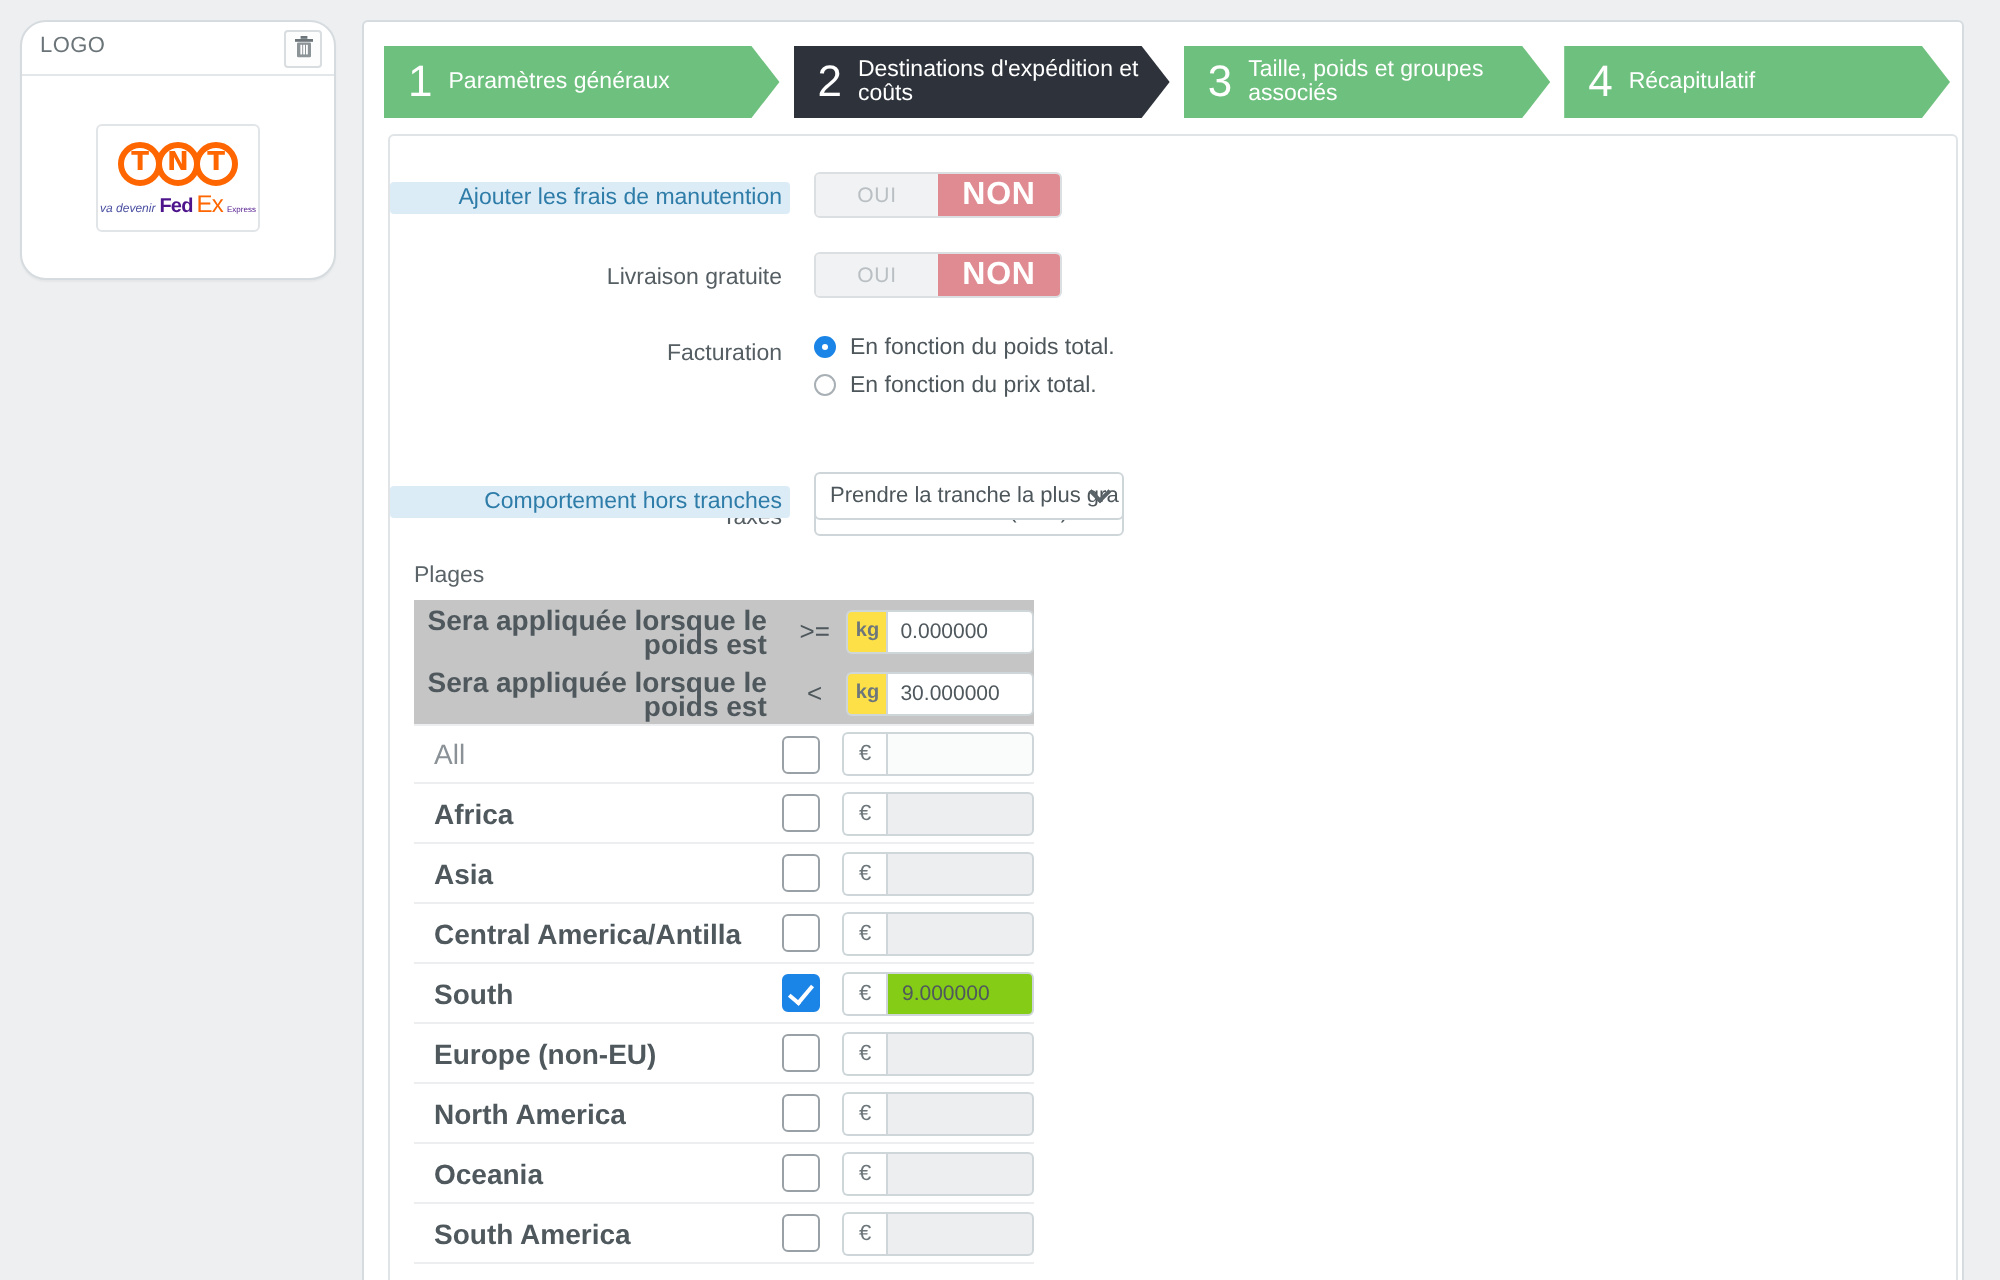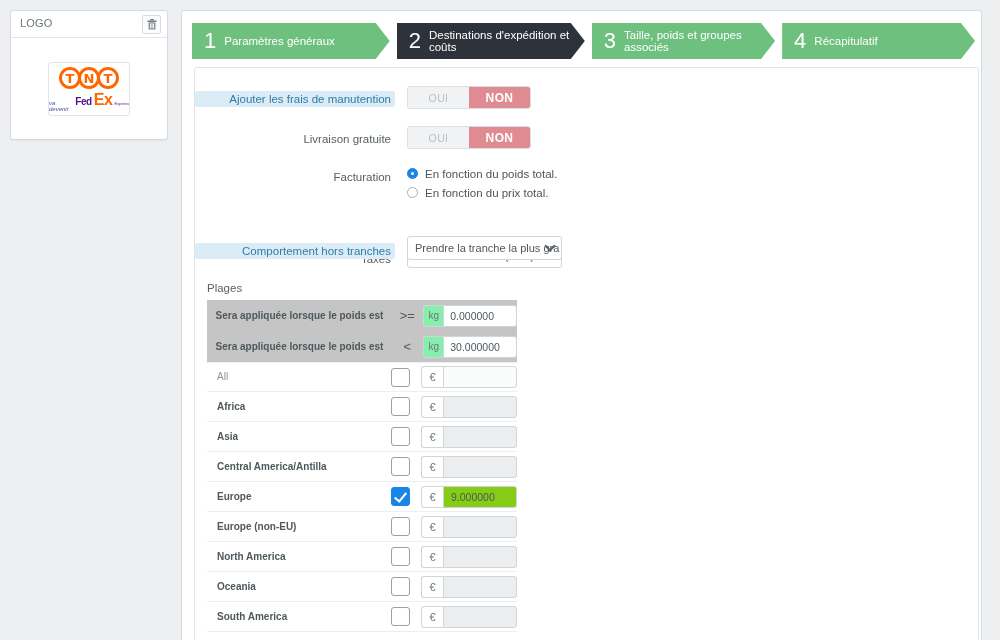--- a/index.html
+++ b/index.html
@@ -11,21 +11,21 @@
     overflow: hidden;
   }
 
   
   #logo-panel {
     position: absolute;
     left: 10px; top: 10px;
     width: 158px; height: 130px;
     background: #ffffff;
     border: 1px solid #d6dbdf;
-    border-radius: 3px;
+    border-radius: 13px;
     box-shadow: 0 1px 1px rgba(0,0,0,.04);
   }
   #logo-head {
     height: 27px;
     border-bottom: 1px solid #e4e7ea;
     position: relative;
   }
   #logo-title {
     position: absolute; left: 9px; top: 6px;
     font-size: 11px; color: #6b7478; letter-spacing: .2px;
@@ -61,21 +61,21 @@
     font-size: 13px; font-weight: bold;
     display: flex; align-items: center; justify-content: center;
     background: #fff;
     margin-left: -3px;
     font-family: "DejaVu Sans", sans-serif;
   }
   .tnt-ring:first-child { margin-left: 0; }
   .tnt-sub { display: flex; align-items: baseline; gap: 2px; }
   .tnt-sub-a { font-size: 6px; color: #4a4fa0; font-style: italic; }
   .tnt-fed { font-size: 10px; font-weight: bold; color: #4d148c; letter-spacing: -.4px; }
-  .tnt-ex  { font-size: 16px; font-weight: bold; color: #ff6600; letter-spacing: -.4px; }
+  .tnt-ex  { font-size: 12px; font-weight: normal; color: #ff6600; letter-spacing: -.4px; }
   .tnt-exp { font-size: 4px; color: #4d148c; display:block; text-align:right; }
 
   
   #main-panel {
     position: absolute;
     left: 181px; top: 10px;
     width: 801px; height: 660px;
     background: #ffffff;
     border: 1px solid #d6dbdf;
     border-radius: 3px;
@@ -143,21 +143,21 @@
     text-align: right;
   }
   .tg-off {
     flex: 1; display: flex; align-items: center; justify-content: center;
     background: #f1f2f3; color: #b9bfc3; font-size: 10.5px;
     letter-spacing: .4px;
     cursor: pointer;
   }
   .tg-on {
     flex: 1; display: flex; align-items: center; justify-content: center;
-    background: #e08b92; color: #ffffff; font-size: 12px;
+    background: #e08b92; color: #ffffff; font-size: 16px;
     letter-spacing: .4px; font-weight: bold;
     cursor: pointer;
   }
 
   
   .radio-group { position: absolute; left: 212px; top: 2px; }
   .radio-line { display: flex; align-items: center; height: 19px; cursor: pointer; }
   .radio-dot {
     width: 11px; height: 11px; border-radius: 50%;
     border: 1px solid #a8b0b5; background: #fff;
@@ -202,38 +202,38 @@
   #plages-table {
     position: absolute; left: 12px; top: 232px;
     width: 310px;
   }
   .prow { display: flex; align-items: center; height: 30px; position: relative; }
   .prow.hdr { background: #c5c5c5; height: 31px; }
   .prow.body { border-bottom: 1px solid #eceeef; }
   .prow.body.first { border-top: 1px solid #eceeef; }
   .pname {
     width: 185px; padding-right: 8px;
-    font-size: 10px; font-weight: bold; color: #4f585d;
+    font-size: 14px; font-weight: bold; color: #4f585d;
     text-align: right; line-height: 12px;
   }
   .prow.body .pname {
     text-align: left; padding-left: 10px; padding-right: 0;
   }
   .prow.body.all .pname { font-weight: normal; color: #8b9297; }
   .pop {
     width: 32px; text-align: center;
     font-size: 13px; color: #4f585d;
   }
   .punit {
     width: 20px; height: 22px;
     border: 1px solid #cfd6da; border-right: none;
     border-radius: 3px 0 0 3px;
-    background: #86efac;
+    background: #fde047;
     display: flex; align-items: center; justify-content: center;
-    font-size: 10px; color: #6d767b;
+    font-size: 10px; color: #6d767b; font-weight: bold;
   }
   .pval {
     width: 74px; height: 22px;
     border: 1px solid #cfd6da;
     border-radius: 0 3px 3px 0;
     background: #fff;
     display: flex; align-items: center;
     padding-left: 6px;
     font-size: 10.5px; color: #4f585d;
   }
@@ -418,21 +418,21 @@
       </div>
 
       <div class="prow body">
         <div class="pname">Central America/Antilla</div>
         <div class="pcheck"></div>
         <div class="pcurr">€</div>
         <div class="pinput"></div>
       </div>
 
       <div class="prow body">
-        <div class="pname">Europe</div>
+        <div class="pname">South</div>
         <div class="pcheck on"></div>
         <div class="pcurr">€</div>
         <div class="pinput active">9.000000</div>
       </div>
 
       <div class="prow body">
         <div class="pname">Europe (non-EU)</div>
         <div class="pcheck"></div>
         <div class="pcurr">€</div>
         <div class="pinput"></div>

